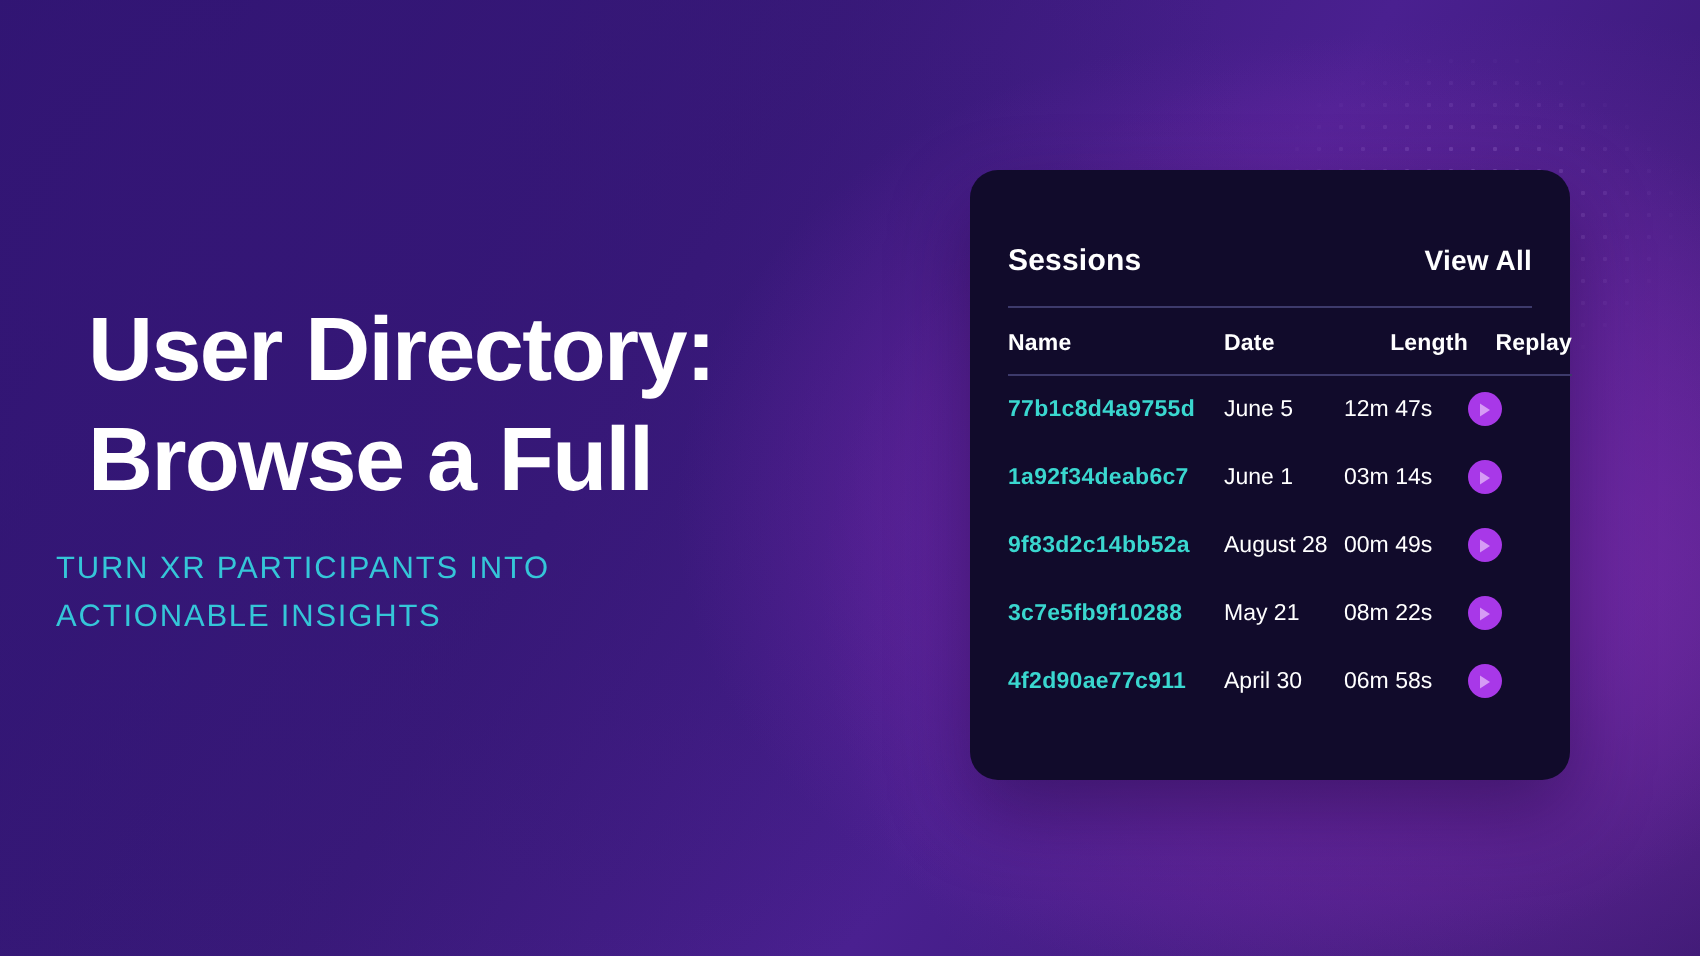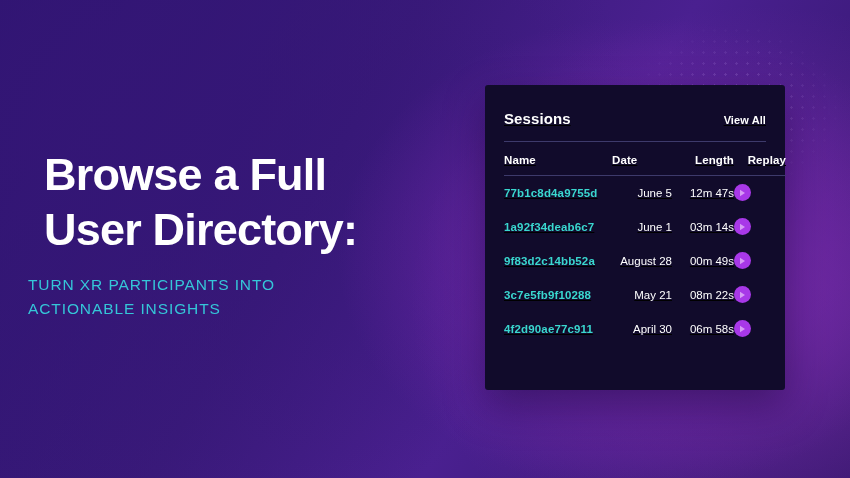--- a/index.html
+++ b/index.html
@@ -84,43 +84,42 @@
   }
 
   
   #sessions-card {
     position: absolute;
     left: 485px;
     top: 85px;
     width: 300px;
     height: 305px;
     background: #110b2b;
-    border-radius: 3px;
-    padding: 4px 19px;
+    border-radius: 14px;
+    padding: 16px 19px;
     box-shadow: 0 16px 40px rgba(20,5,50,0.45);
-    text-decoration: underline;
   }
 
   .card-head {
     display: flex;
     align-items: baseline;
     justify-content: space-between;
     padding-top: 21px;
     padding-bottom: 14px;
     border-bottom: 1px solid #3d3a6b;
   }
   .card-title {
     color: #ffffff;
     font-size: 15px;
     font-weight: 700;
     letter-spacing: 0.1px;
   }
   .view-all {
     color: #ffffff;
-    font-size: 11px;
+    font-size: 14px;
     font-weight: 600;
     cursor: pointer;
     letter-spacing: 0.1px;
   }
 
   
   table {
     width: 100%;
     border-collapse: collapse;
     table-layout: fixed;
@@ -147,21 +146,20 @@
     vertical-align: middle;
   }
   td.cell-name {
     color: #3ad7cf;
     font-weight: 700;
     letter-spacing: 0.15px;
   }
   td.cell-date, td.cell-length {
     color: #ffffff;
     font-weight: 500;
-    text-align: right;
   }
   td.cell-replay { text-align: left; }
 
   .play-btn {
     display: inline-flex;
     align-items: center;
     justify-content: center;
     width: 17px;
     height: 17px;
     border-radius: 50%;
@@ -173,22 +171,22 @@
 </style>
 </head>
 <body>
 
 <div id="stage">
 
   <div id="dots-top"></div>
   <div id="dots-left"></div>
 
   <div id="headline-block">
+    <div class="headline">User Directory:</div>
     <div class="headline">Browse a Full</div>
-    <div class="headline">User Directory:</div>
   </div>
 
   <div id="subtitle-block">
     <div class="subtitle">TURN XR PARTICIPANTS INTO</div>
     <div class="subtitle">ACTIONABLE INSIGHTS</div>
   </div>
 
   <div id="sessions-card">
 
     <div class="card-head">

